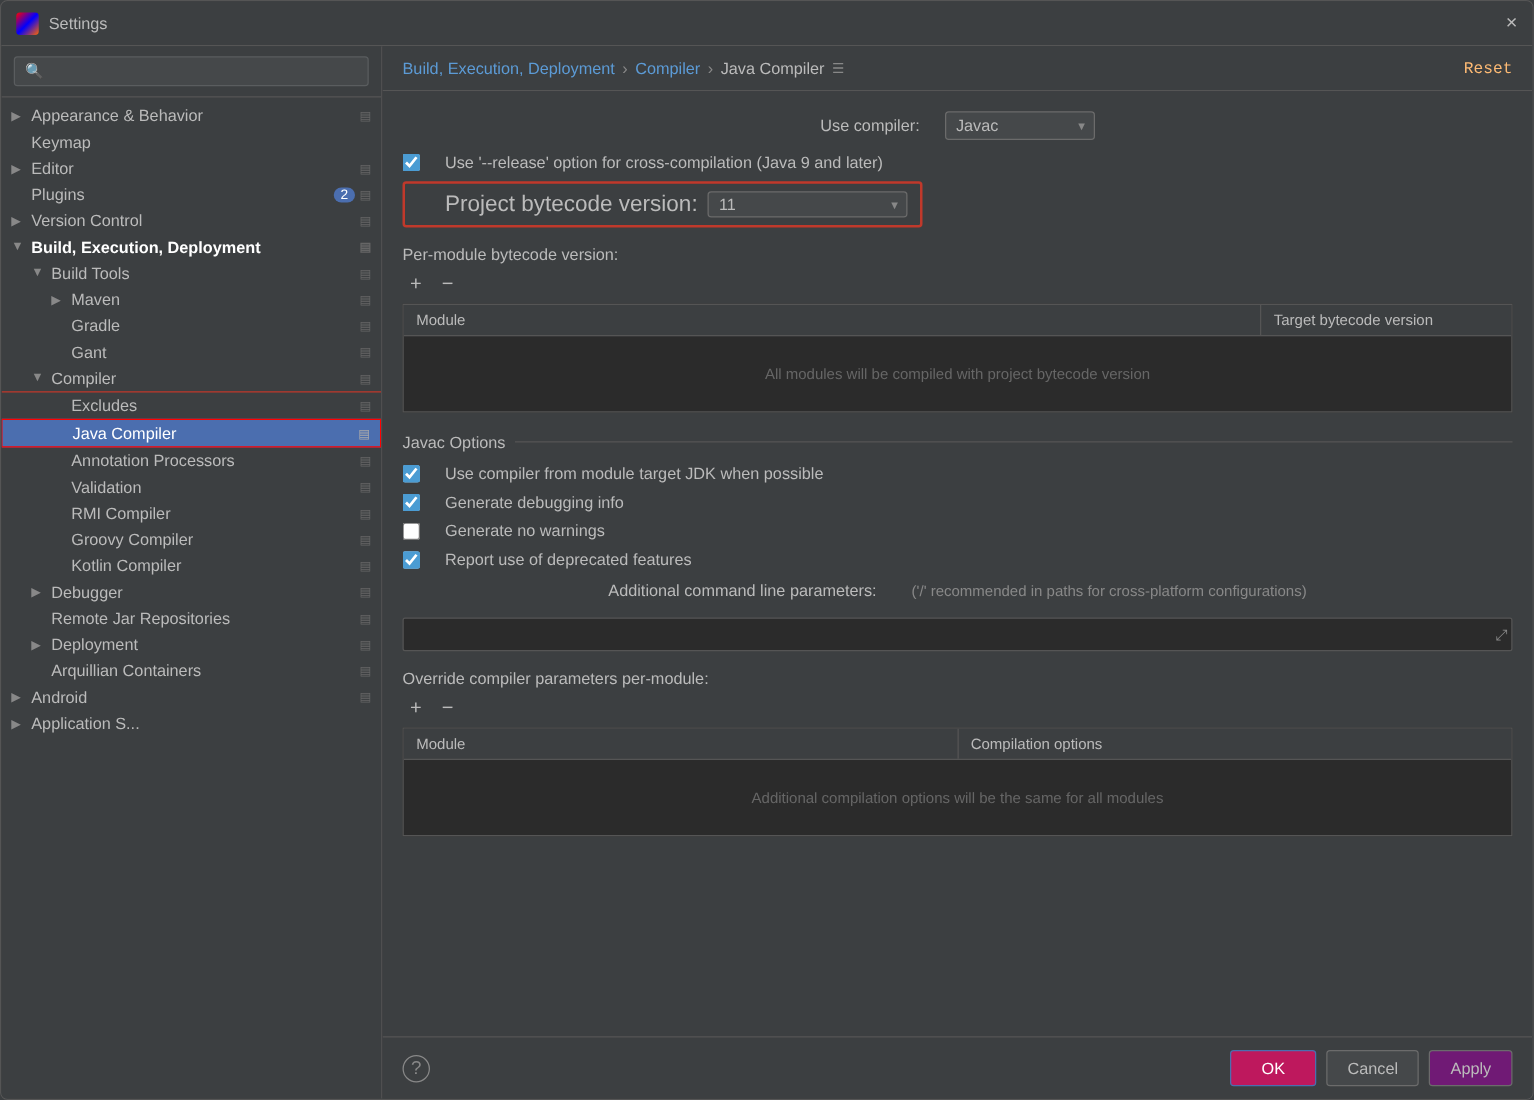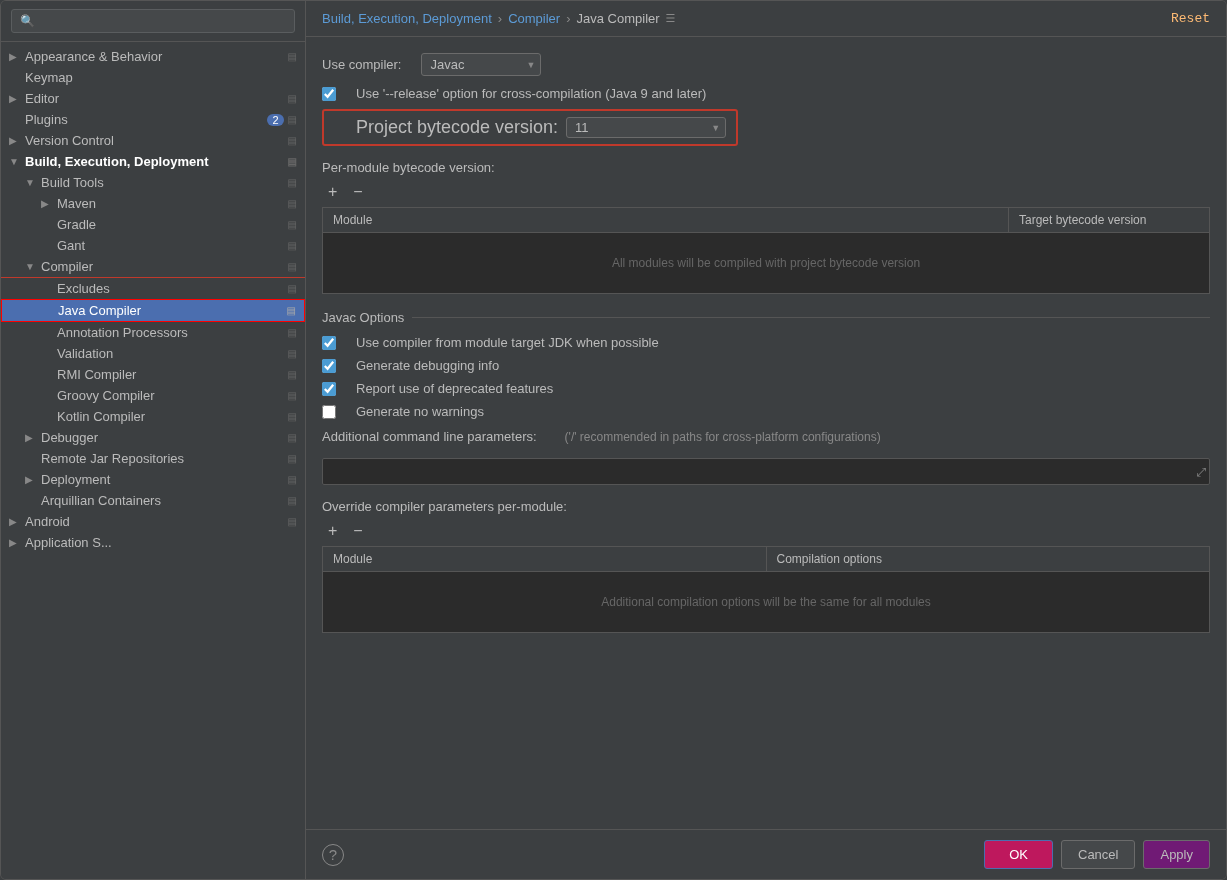--- a/index.html
+++ b/index.html
@@ -22,21 +22,21 @@
     .tree-label { flex: 1; }
     .tree-gear { color: #888; font-size: 10px; margin-left: 4px; }
     .content { flex: 1; background: #3c3f41; display: flex; flex-direction: column; overflow: hidden; }
     .breadcrumb { padding: 10px 16px; display: flex; align-items: center; gap: 6px; color: #bbb; font-size: 13px; border-bottom: 1px solid #555; flex-shrink: 0; background: #3c3f41; }
     .breadcrumb-link { color: #5c9bd6; cursor: pointer; }
     .breadcrumb-arrow { color: #888; }
     .breadcrumb-current { color: #bbb; }
     .breadcrumb-menu { color: #888; font-size: 11px; }
     .breadcrumb-reset { color: #fdba74; cursor: pointer; margin-left: auto; font-family: Liberation Mono, monospace; }
     .content-main { flex: 1; overflow-y: auto; padding: 16px; background: #3c3f41; }
-    .form-row { display: flex; align-items: center; gap: 20px; margin-bottom: 10px; }
+    .form-row { display: flex; align-items: center; gap: 20px; margin-bottom: 10px; justify-content: center; }
     .form-label { color: #bbb; font-size: 13px; }
     .select-box { background: #45484a; border: 1px solid #6b6b6b; color: #bbb; padding: 3px 24px 3px 8px; border-radius: 3px; font-size: 13px; appearance: none; cursor: pointer; position: relative; min-width: 120px; }
     .select-wrapper { position: relative; display: inline-block; }
     .select-wrapper::after { content: '▼'; position: absolute; right: 6px; top: 50%; transform: translateY(-50%); color: #888; font-size: 9px; pointer-events: none; }
     .checkbox-row { display: flex; align-items: center; gap: 20px; margin-bottom: 8px; }
     .checkbox { width: 14px; height: 14px; accent-color: #4b9cd3; }
     .checkbox-label { color: #bbb; font-size: 13px; }
     .bytecode-box { border: 2px solid #c0392b; border-radius: 3px; padding: 6px 10px; display: inline-flex; align-items: center; gap: 8px; margin-bottom: 14px; }
     .bytecode-label { color: #bbb; font-size: 18px; margin-left: 22px; }
     .bytecode-select { background: #45484a; border: 1px solid #6b6b6b; color: #bbb; padding: 2px 24px 2px 8px; border-radius: 3px; font-size: 13px; appearance: none; min-width: 160px; }
@@ -70,20 +70,25 @@
     .btn-cancel { background: #45484a; color: #bbb; border: 1px solid #6b6b6b; padding: 6px 16px; border-radius: 3px; cursor: pointer; font-size: 13px; }
     .btn-apply { background: #701a75; color: #bbb; border: 1px solid #6b6b6b; padding: 6px 16px; border-radius: 3px; cursor: pointer; font-size: 13px; }
     .plugins-badge { background: #4b6eaf; color: #fff; border-radius: 8px; padding: 0 5px; font-size: 11px; margin-left: 4px; }
     .scrollbar-icon { color: #666; font-size: 10px; }
   </style>
 </head>
 <body>
 
 <div class="window">
 
+  <div class="titlebar">
+    <div class="titlebar-icon"></div>
+    <span class="titlebar-title">Settings</span>
+    <span class="titlebar-close">×</span>
+  </div>
 
   <div class="main-layout">
 
     <div class="sidebar">
       <div class="search-box">
         <input class="search-input" type="text" placeholder="🔍" style="">
       </div>
       <div class="sidebar-tree">
 
         <div class="tree-item">
@@ -294,26 +299,26 @@
 
         <div class="checkbox-row">
           <input type="checkbox" class="checkbox" id="cb1" checked="" style="">
           <label for="cb1" class="checkbox-label">Use compiler from module target JDK when possible</label>
         </div>
         <div class="checkbox-row">
           <input type="checkbox" class="checkbox" id="cb2" checked="" style="">
           <label for="cb2" class="checkbox-label">Generate debugging info</label>
         </div>
         <div class="checkbox-row">
+          <input type="checkbox" class="checkbox" id="cb4" style="">
+          <label for="cb4" class="checkbox-label">Generate no warnings</label>
+        </div>
+        <div class="checkbox-row">
           <input type="checkbox" class="checkbox" id="cb3" checked="" style="">
           <label for="cb3" class="checkbox-label">Report use of deprecated features</label>
-        </div>
-        <div class="checkbox-row">
-          <input type="checkbox" class="checkbox" id="cb4" style="">
-          <label for="cb4" class="checkbox-label">Generate no warnings</label>
         </div>
 
         
         <div style="margin-top:10px;">
           <div class="form-row" style="align-items:baseline;">
             <span class="params-label">Additional command line parameters:</span>
             <span class="params-subtext">('/' recommended in paths for cross-platform configurations)</span>
           </div>
           <div class="params-input-wrapper">
             <input type="text" class="params-input" style="">

